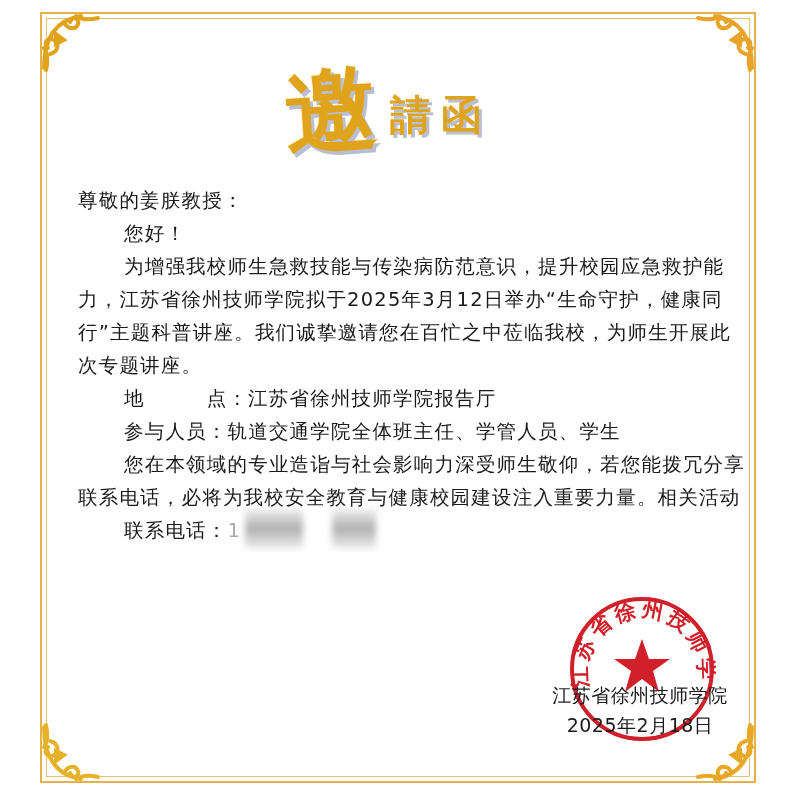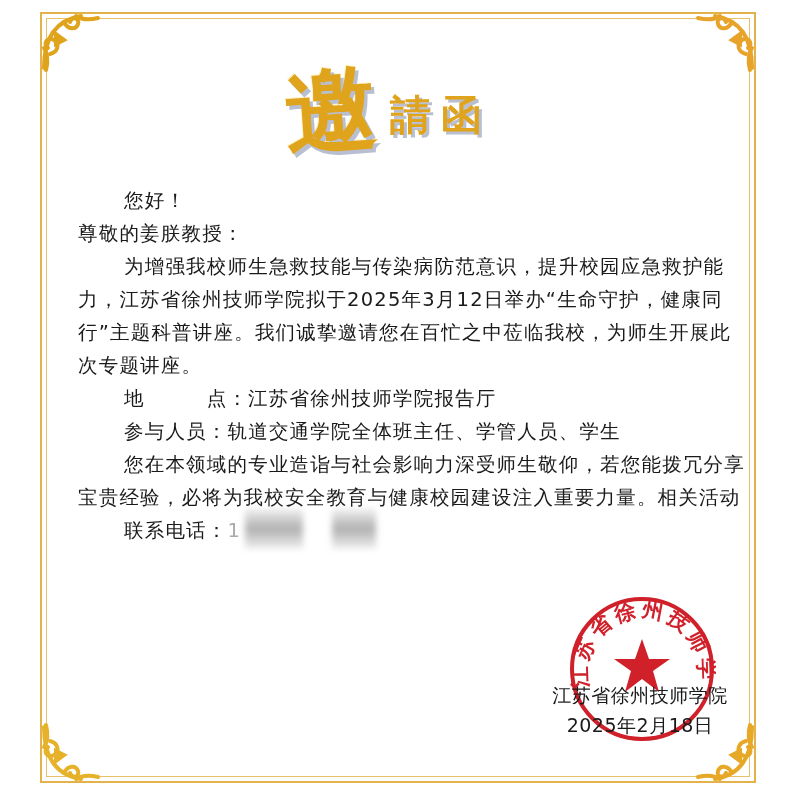--- a/index.html
+++ b/index.html
@@ -93,37 +93,37 @@
       </g>
     </svg>
 </div>
 
 <div class="title">
   <span class="big">邀</span>
   <span class="small">請函</span>
 </div>
 
 <div class="body-text">
+  <div class="line salutation">尊敬的姜朕教授：</div>
   <div class="line indent">您好！</div>
-  <div class="line salutation">尊敬的姜朕教授：</div>
 
   <div class="line indent">为增强我校师生急救技能与传染病防范意识，提升校园应急救护能</div>
   <div class="line">力，江苏省徐州技师学院拟于2025年3月12日举办“生命守护，健康同</div>
   <div class="line">行”主题科普讲座。我们诚挚邀请您在百忙之中莅临我校，为师生开展此</div>
   <div class="line">次专题讲座。</div>
 
   <div class="line indent">
     <span class="tab-label">地</span><span class="pad1"></span><span>点：</span><span>江苏省徐州技师学院报告厅</span>
   </div>
   <div class="line indent">
     <span>参与人员：</span><span>轨道交通学院全体班主任、学管人员、学生</span>
   </div>
 
   <div class="line indent">您在本领域的专业造诣与社会影响力深受师生敬仰，若您能拨冗分享</div>
-  <div class="line">宝贵经验，必将为我校安全教育与健康校园建设注入重要力量。相关活动</div>
+  <div class="line">联系电话，必将为我校安全教育与健康校园建设注入重要力量。相关活动</div>
 
   <div class="line indent">
     <span>联系电话：</span><span style="color:#aaa">1</span>
     <span class="blur-box" style="width:58px;margin-left:-4px"></span>
     <span class="blur-box" style="width:44px;margin-left:22px"></span>
   </div>
 </div>
 
 <div class="seal">
   <svg viewBox="0 0 148 148" width="148" height="148">

